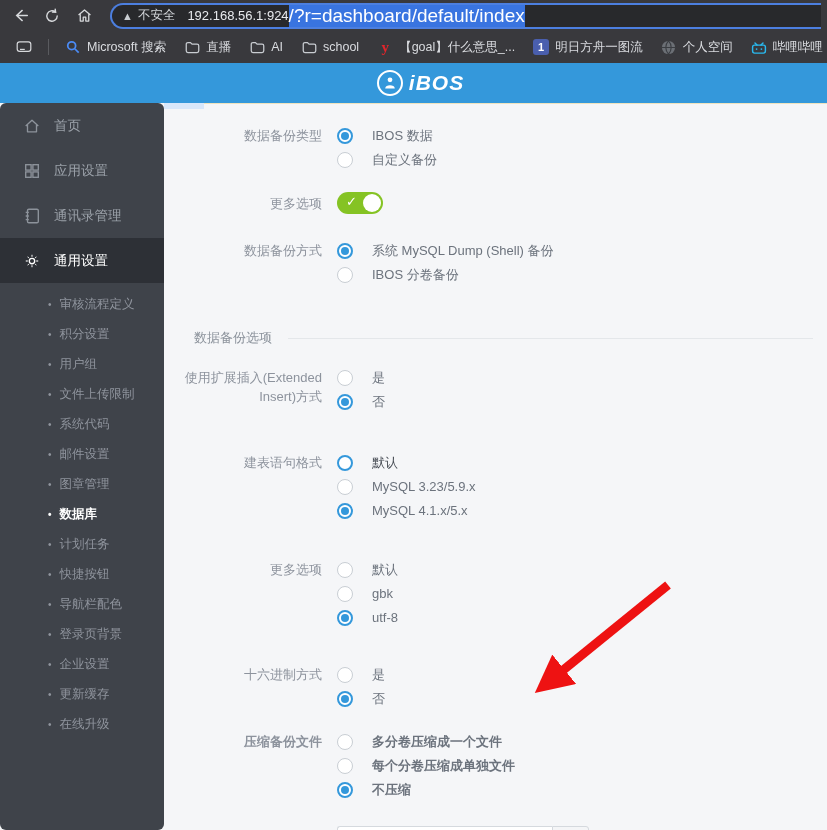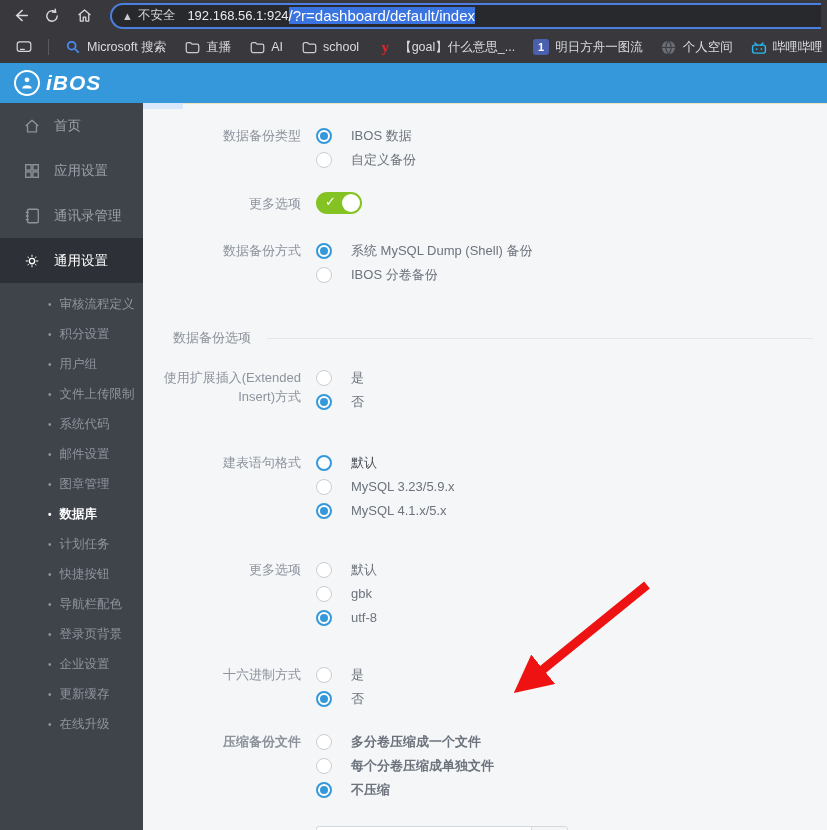--- a/index.html
+++ b/index.html
@@ -10,42 +10,42 @@
   .chrome { background:#39393d; width:827px; }
   .chrome-top { height:31px; display:flex; align-items:center; padding:0 6px; gap:4px; }
   .nav-btn { width:28px; height:26px; display:flex; align-items:center; justify-content:center;
              border-radius:4px; color:#d7d9dc; flex:0 0 auto; cursor:pointer; }
   .omnibox { flex:1; height:26px; margin-left:8px; background:#28292c; border:2px solid #4c7fe0;
              border-radius:14px; border-right:none; border-top-right-radius:0; border-bottom-right-radius:0;
              display:flex; align-items:center; padding:0 10px; overflow:hidden; white-space:nowrap; }
   .warn-tri { color:#c9cdd2; font-size:11px; margin-right:5px; }
   .sec-label { color:#d3d6da; font-size:12.5px; margin-right:12px; }
   .url-base { color:#e8eaed; font-size:13px; }
-  .url-sel { color:#fff; font-size:15px; background:#3974e0; }
+  .url-sel { color:#fff; font-size:19px; background:#3974e0; }
 
   .bookmarks { height:32px; display:flex; align-items:center; padding:0 8px; gap:2px;
                overflow:hidden; white-space:nowrap; }
   .bm-divider { width:1px; height:16px; background:#5a5b5f; margin:0 6px; flex:0 0 auto; }
   .bm-item { display:flex; align-items:center; gap:6px; padding:4px 8px; border-radius:4px;
              color:#dadce0; font-size:12.5px; flex:0 0 auto; cursor:pointer; }
   .bm-ico { width:16px; height:16px; display:inline-flex; align-items:center; justify-content:center; flex:0 0 auto; }
   .ico-one { width:16px; height:16px; background:#4a5fae; color:#fff; border-radius:3px;
              font-size:11px; font-weight:bold; display:flex; align-items:center; justify-content:center; }
   .ico-y { color:#e3252b; font-weight:bold; font-size:15px; font-family:"Liberation Serif",serif; }
 
   
-  .app-header { height:40px; background:#3498db; display:flex; align-items:center; padding-left:14px; }
+  .app-header { height:40px; background:#3498db; display:flex; align-items:center; padding-left:14px;justify-content:center; }
   .logo { display:flex; align-items:center; gap:6px; color:#fff; }
   .logo-badge { width:26px; height:26px; border:2px solid #fff; border-radius:50%;
                 display:flex; align-items:center; justify-content:center; }
   .logo-text { font-size:21px; font-weight:bold; letter-spacing:1px; font-style:italic; }
 
   
   .shell { display:flex; height:727px; }
-  .sidebar { width:143px; background:#3f434a; flex:0 0 auto; overflow:hidden; }
+  .sidebar { width:164px; background:#3f434a; flex:0 0 auto; overflow:hidden;border-radius:6px; }
   .side-item { height:45px; display:flex; align-items:center; gap:12px; padding-left:22px;
                color:#9ba1a9; font-size:13.5px; cursor:pointer; }
   .side-item.active { background:#2d3036; color:#ffffff; }
   .side-item .si-ico { width:20px; display:flex; justify-content:center; }
   .side-sub { padding:6px 0 10px; }
   .sub-item { height:30px; display:flex; align-items:center; padding-left:48px; color:#8f949d;
               font-size:12.5px; cursor:pointer; }
   .sub-item .dot { margin-right:8px; font-size:10px; }
   .sub-item.active { color:#ffffff; font-weight:bold; }
 

